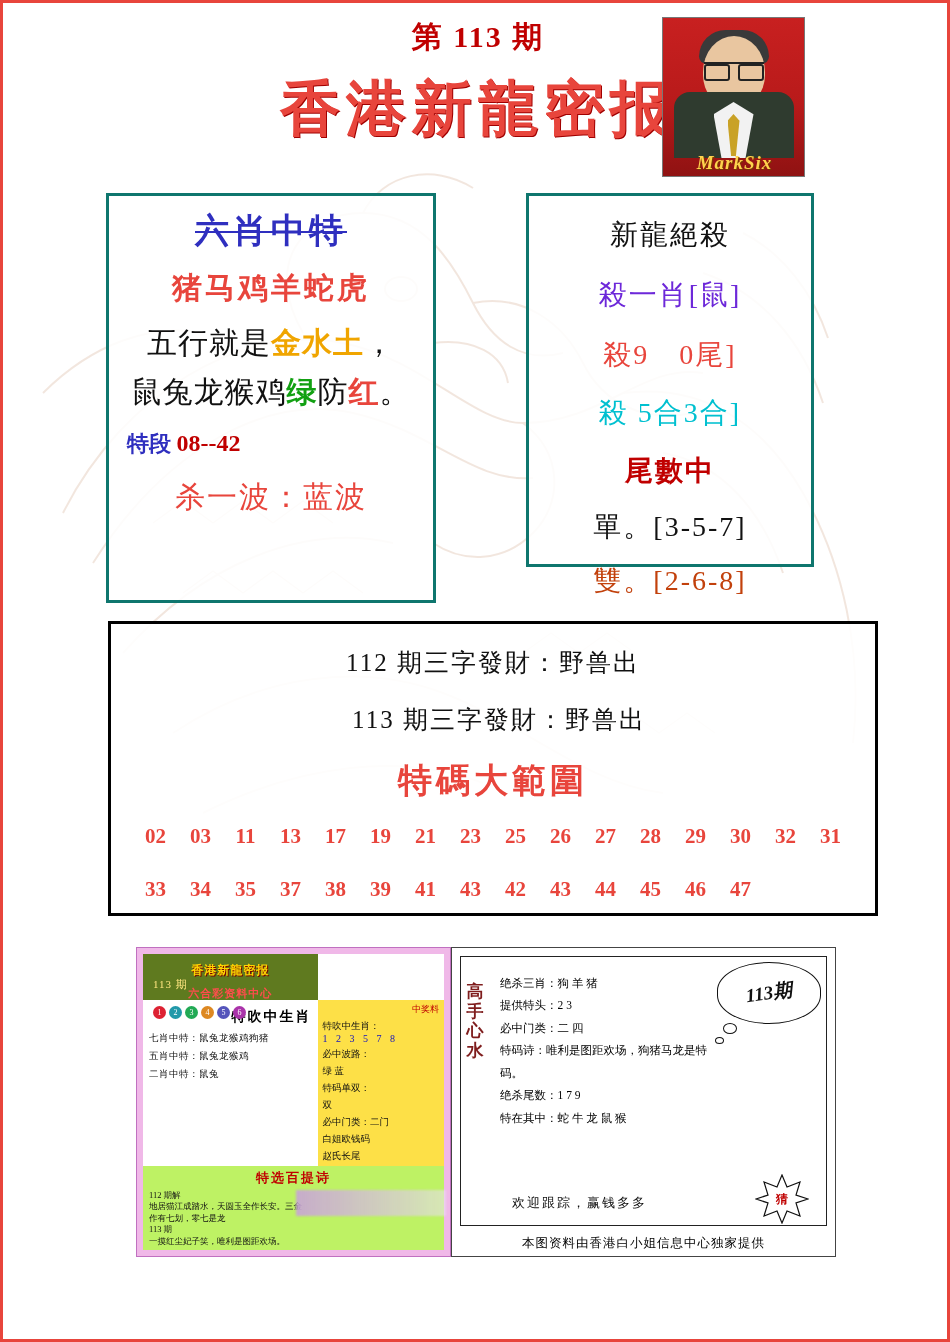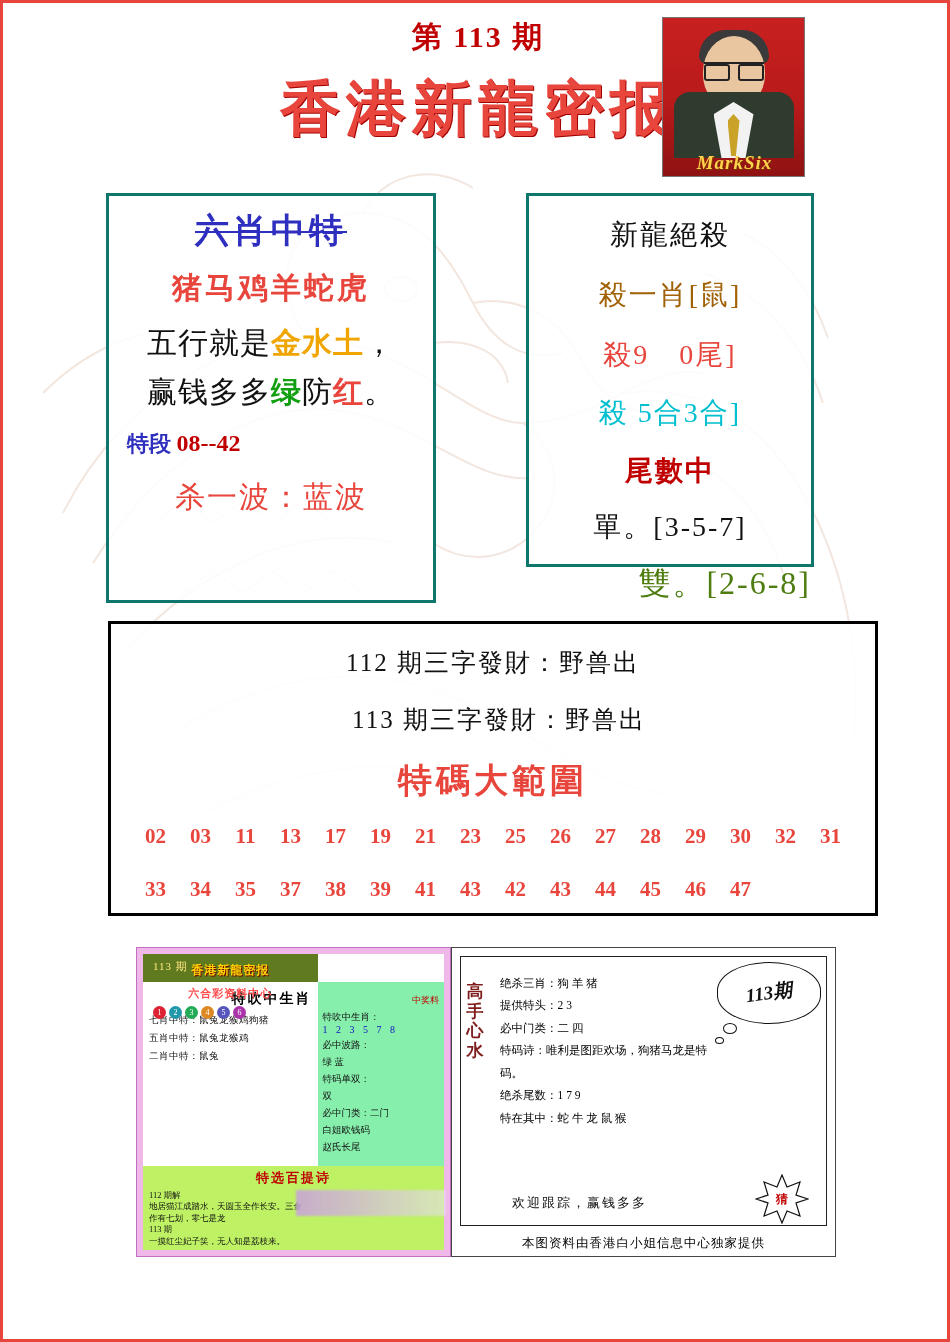--- a/index.html
+++ b/index.html
@@ -140,26 +140,26 @@
   .bl-line6 {
     margin-top: 18px; text-align: center;
     font-size: 30px; color: #e8453c; letter-spacing: 2px;
   }
   .c-gold { color: #f0a500; font-weight: bold; }
   .c-green { color: #12a012; font-weight: bold; }
   .c-red { color: #e8453c; font-weight: bold; }
 
   .br-row { text-align: center; letter-spacing: 2px; }
   .br-r1 { margin-top: 20px; font-size: 28px; color: #111; }
-  .br-r2 { margin-top: 22px; font-size: 28px; color: #a16207; }
+  .br-r2 { margin-top: 22px; font-size: 28px; color: #6d28d9; }
   .br-r3 { margin-top: 22px; font-size: 28px; color: #e8453c; }
   .br-r4 { margin-top: 20px; font-size: 28px; color: #00c0d0; }
   .br-r5 { margin-top: 20px; font-size: 28px; color: #c00000; font-weight: bold; }
   .br-r6 { margin-top: 18px; font-size: 28px; color: #111; }
-  .br-r7 { margin-top: 16px; font-size: 32px; color: #4d7c0f; text-align: right; }
+  .br-r7 { margin-top: 16px; font-size: 28px; color: #c2410c; }
 
   
   .box-wide {
     position: absolute; left: 105px; top: 618px; width: 770px; height: 295px;
     border: 3px solid #000; background: rgba(255,255,255,0.9);
   }
   .w-r1, .w-r2 {
     text-align: center; font-size: 25px; color: #111; letter-spacing: 2px;
   }
   .w-r1 { margin-top: 22px; }
@@ -218,21 +218,21 @@
   .pl-balls i {
     width: 13px; height: 13px; border-radius: 50%; display: inline-block;
     font-size: 8px; color: #fff; text-align: center; line-height: 13px; font-style: normal;
   }
   .pl-issue {
     position: absolute; left: 10px; bottom: 8px;
     font-size: 11px; color: #ffe680; letter-spacing: 1px;
   }
   .pl-mid { flex: 1; display: flex; }
   .pl-mid-l { width: 58%; background: #ffffff; padding: 4px 6px; }
-  .pl-mid-r { width: 42%; background: #86efac; padding: 12px 5px; }
+  .pl-mid-r { width: 42%; background: #fde047; padding: 3px 5px; }
   .pl-h1 {
     text-align: right; font-size: 14px; font-weight: bold; color: #000;
     letter-spacing: 2px; margin: 4px 0 6px;
   }
   .pl-li { font-size: 9.5px; color: #111; margin-bottom: 5px; letter-spacing: 0.5px; }
   .pl-r-title { font-size: 9px; color: #c00000; text-align: right; }
   .pl-r-li { font-size: 9.5px; color: #111; margin-top: 4px; }
   .pl-r-nums { font-size: 10px; color: #1010c0; letter-spacing: 3px; }
   .pl-bot { height: 96px; background: #bef264; position: relative; }
   .pl-bot-head {
@@ -349,21 +349,21 @@
     </div>
   </div>
 
   <div class="box box-left">
     <div class="bl-title">六肖中特</div>
     <div class="bl-line2">猪马鸡羊蛇虎</div>
     <div class="bl-line3">
       <span>五行就是</span><span class="c-gold">金水土</span><span>，</span>
     </div>
     <div class="bl-line4">
-      <span>赢钱多多</span><span class="c-green">绿</span><span>防</span><span class="c-red">红</span><span>。</span>
+      <span>鼠兔龙猴鸡</span><span class="c-green">绿</span><span>防</span><span class="c-red">红</span><span>。</span>
     </div>
     <div class="bl-line5">
       <span>特段</span>
       <span class="num">08--42</span>
     </div>
     <div class="bl-line6">杀一波：蓝波</div>
   </div>
 
   <div class="box box-right">
     <div class="br-row br-r1">新龍絕殺</div>
@@ -455,21 +455,21 @@
           </div>
         </div>
 
         <div class="pl-bot">
           <div class="pl-bot-head">特选百提诗</div>
           <div class="pl-bot-body">
             <div>112 期解</div>
             <div>地居猫江成踏水，天圆玉全作长安。三金</div>
             <div>作有七划，零七是龙</div>
             <div>113 期</div>
-            <div>一摸红尘妃子笑，无人知是荔枝来。</div>
+            <div>一摸红尘妃子笑，唯利是图距欢场。</div>
           </div>
           <div class="pl-smudge"></div>
         </div>
       </div>
     </div>
 
     <div class="panel-right">
       <div class="pr-frame"></div>
       <div class="pr-side">高手心水</div>
       <div class="pr-lines">

